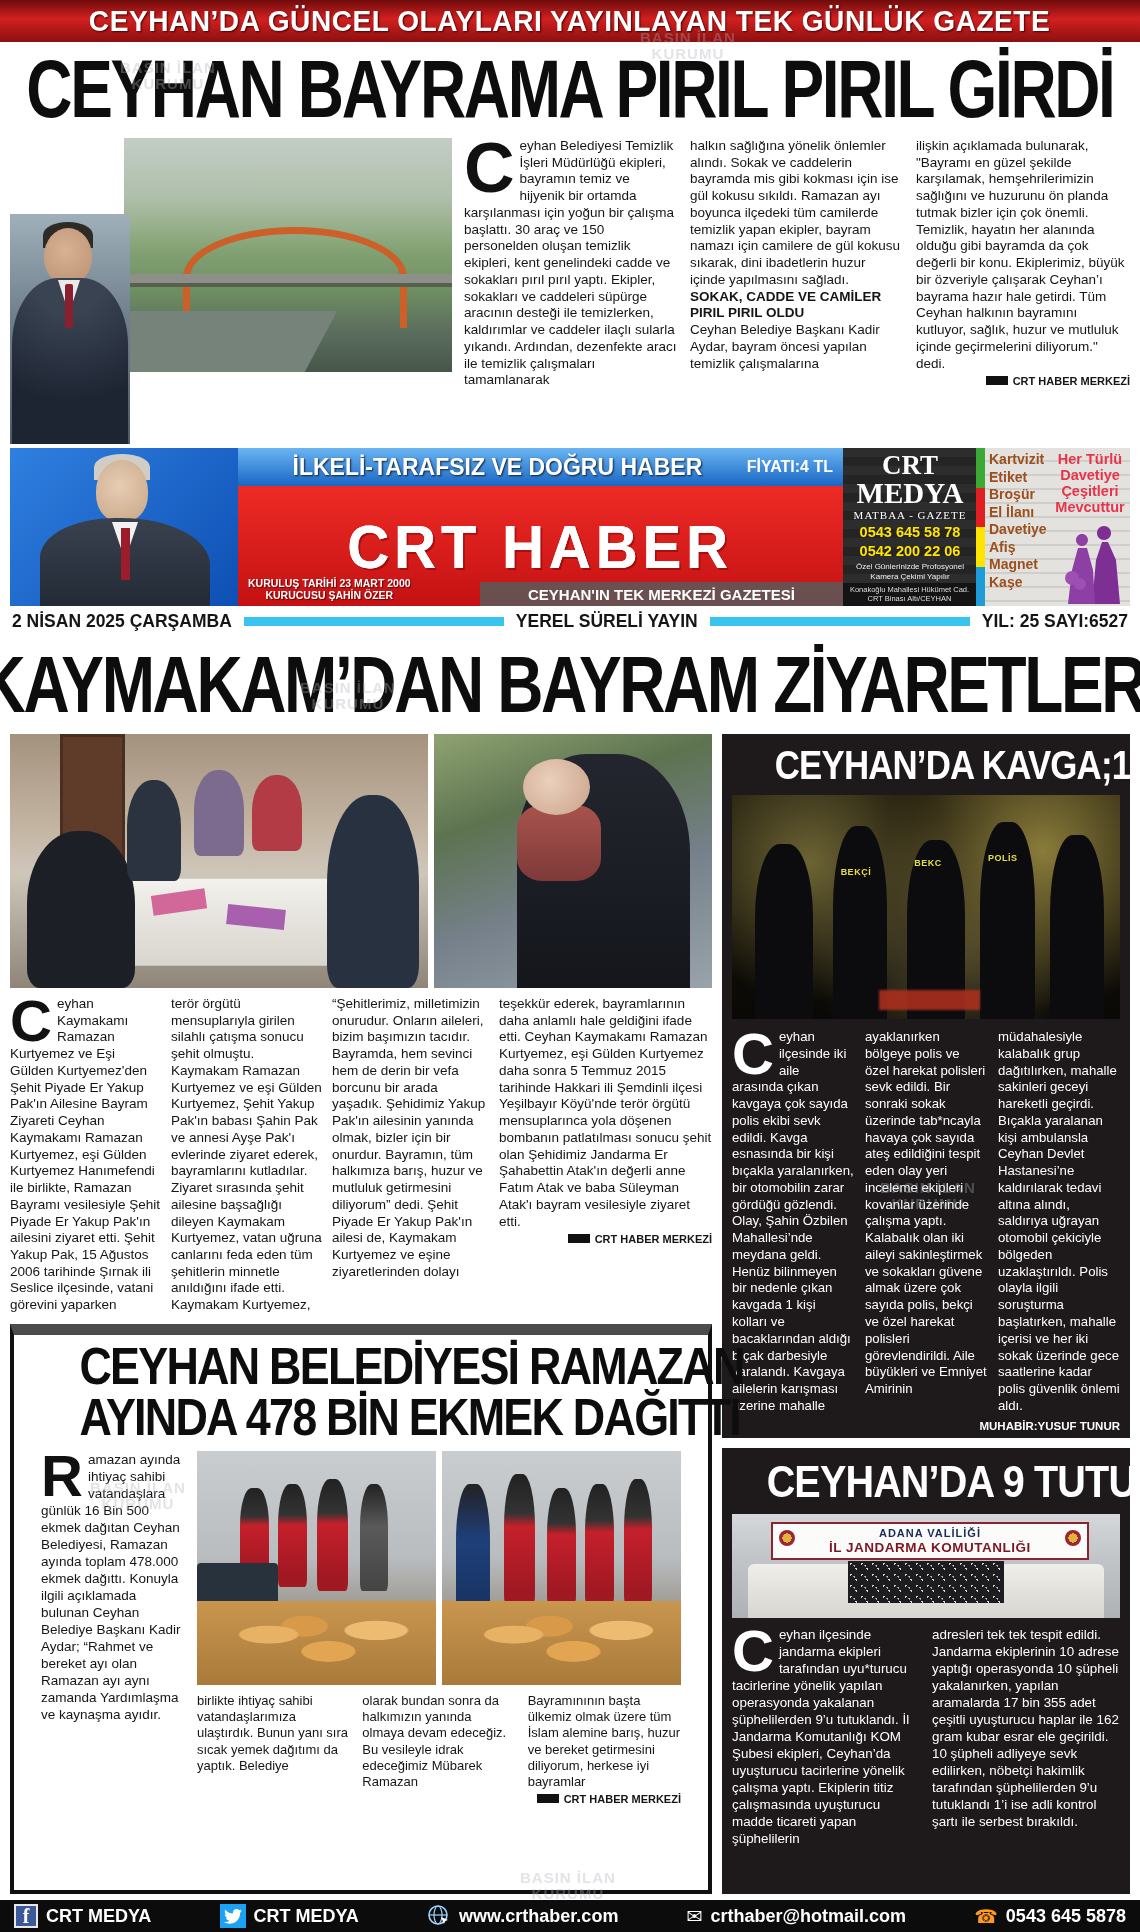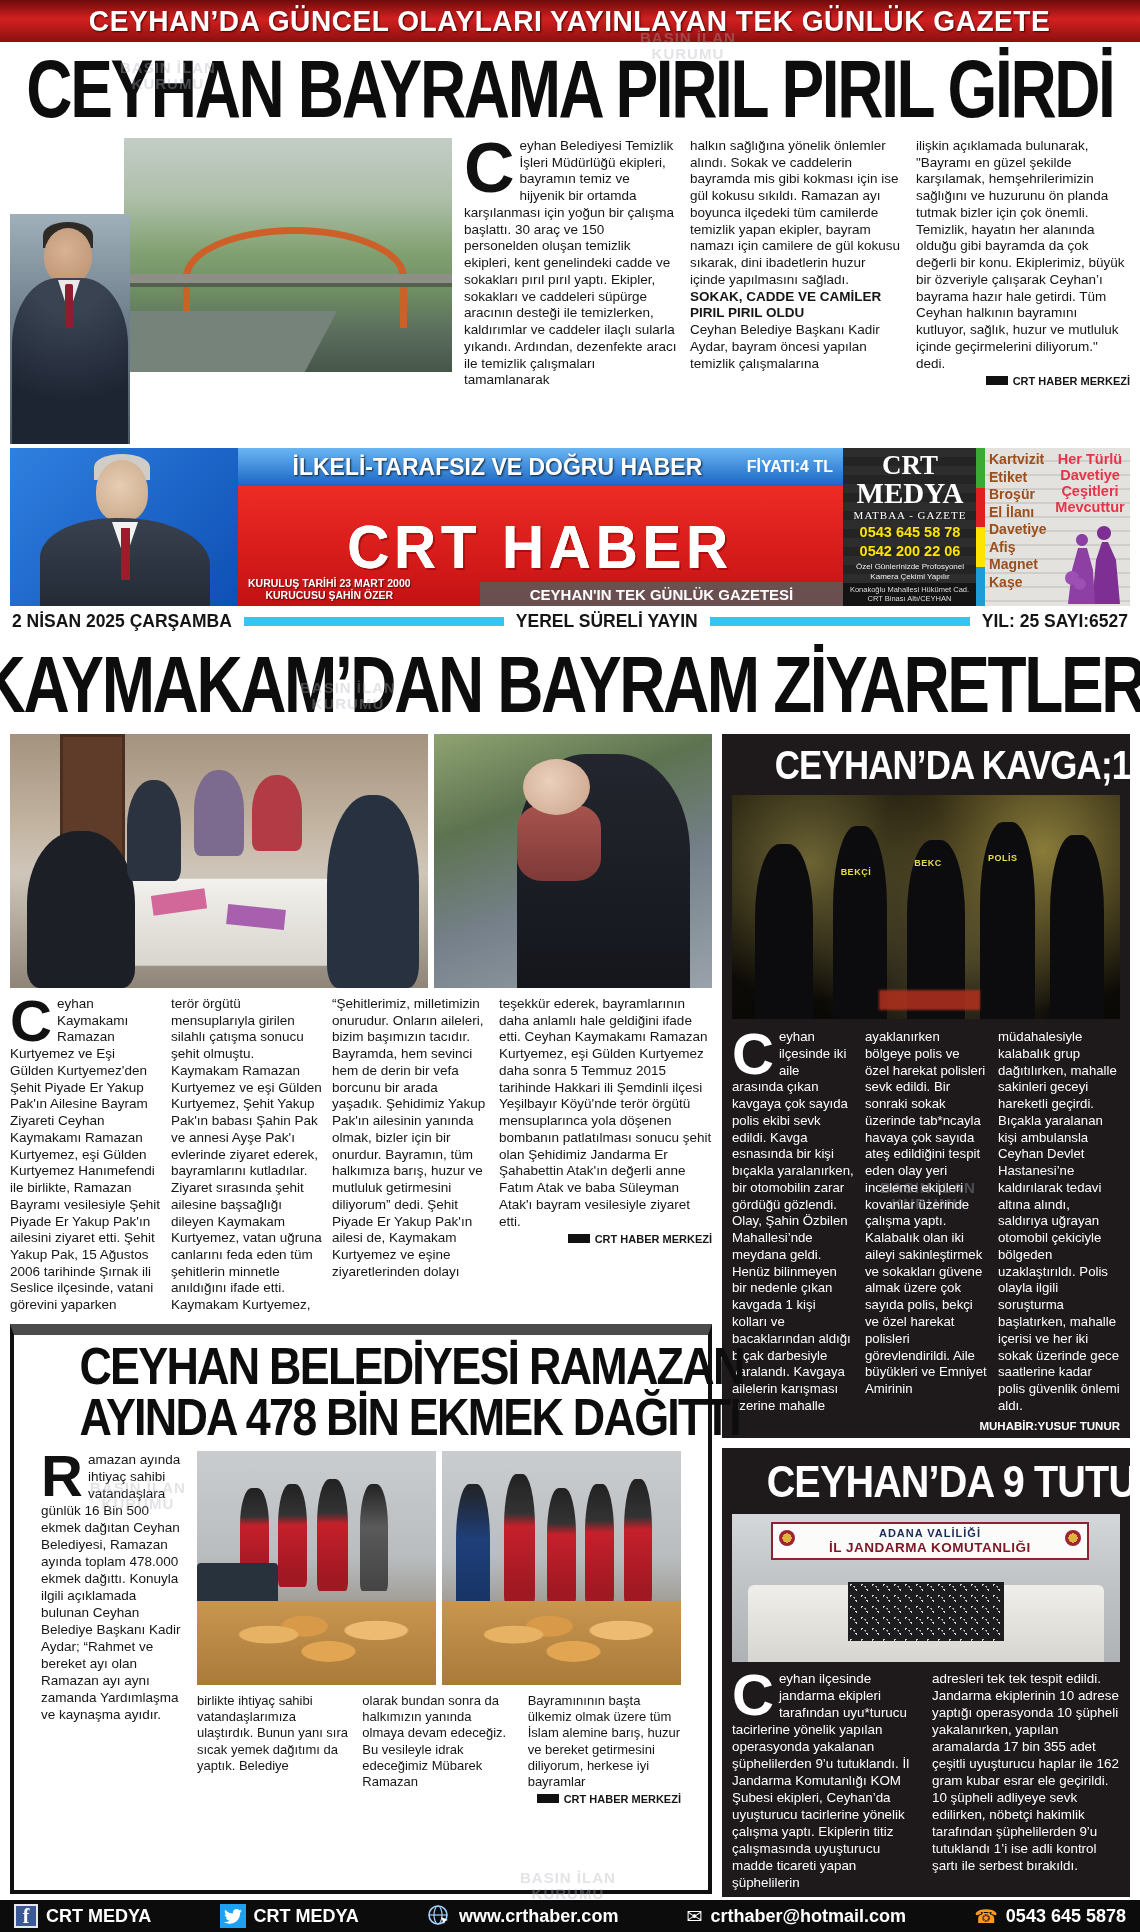--- a/index.html
+++ b/index.html
@@ -139,21 +139,21 @@
                  radial-gradient(circle at 55% 70%,#4a442a 0%,transparent 50%),
                  linear-gradient(180deg,#171309,#0b0906);}
   .kv-photo .fig{position:absolute;bottom:0;border-radius:42% 42% 0 0;background:#0c0c0e;}
   .kv-photo .tag{position:absolute;color:#e7df49;font-weight:800;font-size:9px;letter-spacing:.5px;}
   .kv-photo .sign{position:absolute;left:38%;bottom:4%;width:26%;height:9%;background:#b3301e;filter:blur(1px);opacity:.85;}
   .kv-cols{display:flex;gap:11px;margin-top:10px;font-size:13.2px;line-height:1.27;}
   .kv-cols div{flex:1;}
   .black-box .dropcap{color:#fff;}
   .bb-credit{color:#fff;text-align:right;font-weight:800;font-size:11.5px;margin-top:5px;}
   .tut-box{margin-top:10px;flex:1;}
-  .tut-photo{height:148px;margin-top:6px;position:relative;overflow:hidden;
+  .tut-photo{height:104px;margin-top:6px;position:relative;overflow:hidden;
       background:linear-gradient(180deg,#d4d8da 0%,#c2c6c9 40%,#aeb2b5 100%);}
   .tut-banner{position:absolute;left:10%;top:8px;width:80%;background:#fbfbf9;border:2px solid #8c2330;
       text-align:center;padding:3px 2px;}
   .tut-banner .l1{color:#1d2a57;font-weight:800;font-size:11px;letter-spacing:1px;}
   .tut-banner .l2{color:#7c1624;font-weight:800;font-size:13.5px;letter-spacing:.5px;margin-top:1px;}
   .tut-banner .crest{position:absolute;top:6px;width:16px;height:16px;border-radius:50%;
       background:radial-gradient(circle,#e0b33c 40%,#9d2432 41%);}
   .tut-photo .cloth{position:absolute;left:4%;bottom:0;width:92%;height:52%;background:linear-gradient(180deg,#efeeea,#d7d5cf);border-radius:6px 6px 0 0;}
   .tut-photo .board{position:absolute;left:30%;bottom:14%;width:40%;height:40%;background:
       radial-gradient(circle at 25% 25%,#cfcfcf 8%,transparent 9%),
@@ -234,21 +234,21 @@
       <div class="mh-slogan">
         <span class="slg">İLKELİ-TARAFSIZ VE DOĞRU HABER</span>
         <span class="price">FİYATI:4 TL</span>
       </div>
       <div class="mh-logo">
         <span class="logo-text">CRT HABER</span>
         <div class="mh-founded">
           <div>KURULUŞ TARİHİ 23 MART 2000</div>
           <div>KURUCUSU ŞAHİN ÖZER</div>
         </div>
-        <div class="mh-tagline">CEYHAN'IN TEK GÜNLÜK GAZETESİ</div>
+        <div class="mh-tagline">CEYHAN'IN TEK MERKEZİ GAZETESİ</div>
       </div>
     </div>
     <div class="mh-medya">
       <div class="t1">CRT</div>
       <div class="t2">MEDYA</div>
       <div class="t3">MATBAA - GAZETE</div>
       <div class="ph">0543 645 58 78</div>
       <div class="ph">0542 200 22 06</div>
       <div class="note">Özel Günlerinizde Profosyonel Kamera Çekimi Yapılır</div>
       <div class="addr">Konakoğlu Mahallesi Hükümet Cad. CRT Binası Altı/CEYHAN</div>

